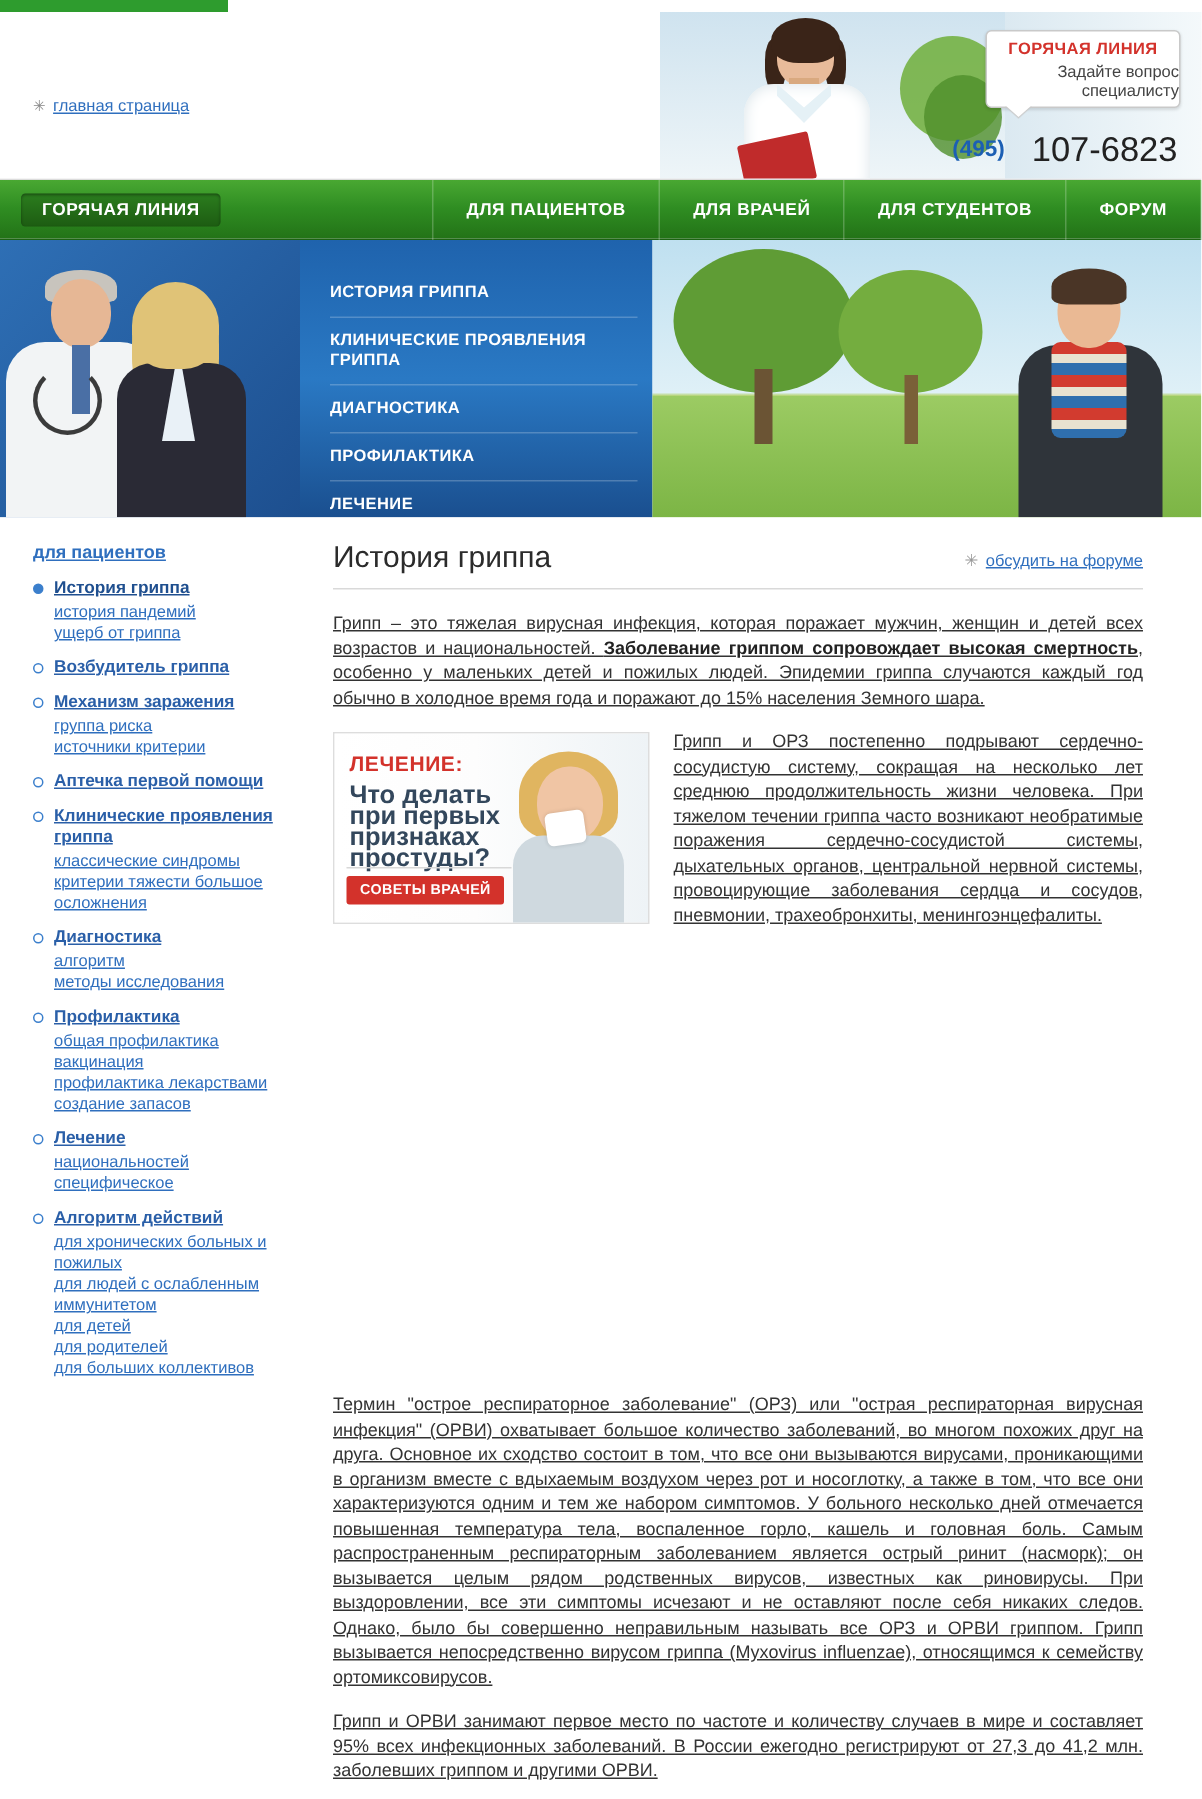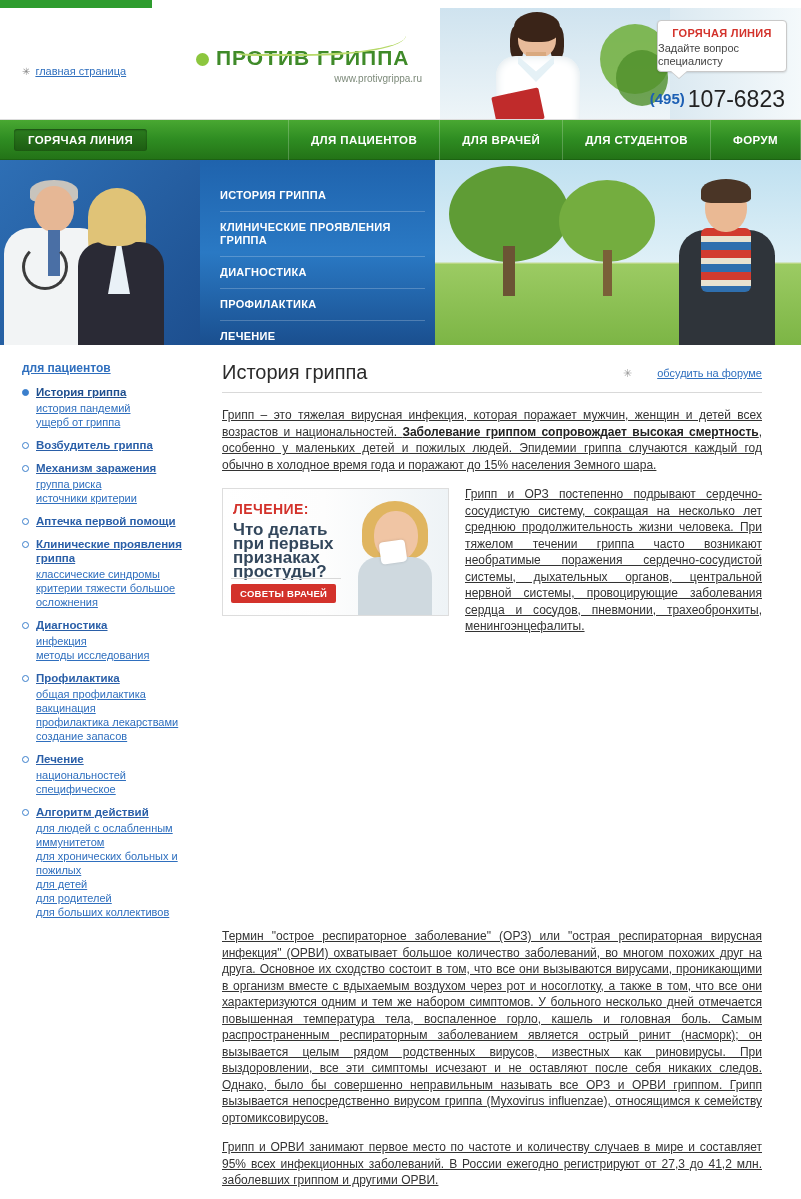--- a/index.html
+++ b/index.html
@@ -71,28 +71,28 @@
   
   .hotline-box {
     position: absolute; right: 14px; top: 12px; width: 130px; height: 52px;
     background: #ffffff; border: 1px solid #c9c9c9; border-radius: 4px;
     box-shadow: 0 1px 2px rgba(0,0,0,.12);
   }
   .hotline-box .hl-title {
     color: #d3322b; font-weight: bold; font-size: 11px; text-align: center;
     text-transform: uppercase; margin-top: 6px; letter-spacing: .3px;
   }
-  .hotline-box .hl-sub { font-size: 11px; color: #444; text-align: left; margin-top: 3px; line-height: 13px; }
+  .hotline-box .hl-sub { font-size: 11px; color: #444; text-align: right; margin-top: 3px; line-height: 13px; }
   .hotline-box .tail {
     position: absolute; left: 12px; bottom: -7px; width: 0; height: 0;
     border-left: 9px solid transparent; border-right: 9px solid transparent; border-top: 8px solid #fff;
     filter: drop-shadow(0 1px 0 #c9c9c9);
   }
   .phone { position: absolute; right: 16px; top: 78px; font-size: 23px; color: #222; font-weight: normal; }
-  .phone .code { color: #1c5fb4; font-size: 15px; font-weight: bold; vertical-align: 3px; margin-right: 3px; }
+  .phone .code { color: #1c5fb4; font-size: 15px; font-weight: bold; vertical-align: 3px; margin-right: 18px; }
 
   
   .nav {
     height: 40px; width: 801px;
     background: linear-gradient(to bottom, #49a832 0%, #2f8d22 48%, #237317 100%);
     display: flex; align-items: center; position: relative;
     border-bottom: 1px solid #1c6312;
   }
   .nav .sep { width: 1px; height: 40px; background: rgba(255,255,255,.22); }
   .nav-item {
@@ -180,29 +180,29 @@
   .side-sub { padding-left: 14px; margin-top: 2px; }
   .side-sub a {
     display: block; font-size: 11px; color: #2f6fbe; text-decoration: underline; line-height: 14px;
   }
 
   .main { margin-left: 222px; width: 560px; padding: 16px 20px 0 0; }
   .main-head { position: relative; border-bottom: 1px solid #d9d9d9; padding-bottom: 8px; margin-bottom: 14px; }
   .page-title { font-size: 20px; color: #2b2b2b; font-weight: normal; margin: 0; }
   .forum-link { position: absolute; right: 0; top: 6px; font-size: 11px; }
   .forum-link .star { color: #999; margin-right: 5px; }
-  .forum-link a { color: #2f6fbe; text-decoration: underline; margin-left: 20px; }
+  .forum-link a { color: #2f6fbe; text-decoration: underline; }
 
   .para {
     font-size: 12px; color: #333; line-height: 16.5px; text-align: justify; margin: 0 0 13px 0; text-decoration: underline;
   }
   .para b { font-weight: bold; color: #222; }
 
   .promo {
-    float: left; width: 227px; height: 128px; margin: 2px 16px 8px 0;
+    float: left; width: 211px; height: 128px; margin: 2px 16px 8px 0;
     border: 1px solid #ddd; background: #ffffff; position: relative; overflow: hidden;
   }
   .promo .pbg { position: absolute; inset: 0; background: linear-gradient(to right, #ffffff 0%, #fdfdfd 45%, #eef3f6 100%); }
   .promo .ptitle {
     position: absolute; left: 10px; top: 12px; font-size: 14px; font-weight: bold;
     color: #d3322b; text-transform: uppercase; letter-spacing: .4px;
   }
   .promo .ptext {
     position: absolute; left: 10px; top: 34px; width: 104px; font-size: 17px;
     color: #33475c; line-height: 14px; font-weight: bold;
@@ -227,27 +227,20 @@
     <div class="green"></div>
   </div>
 
   <div class="header">
     <div class="leftpane"></div>
 
     <div class="home-link">
       <span class="star">✳</span><a href="#">главная страница</a>
     </div>
 
-    <div class="logo">
-      <div class="swoosh"></div>
-      <div class="logo-title">
-        <span class="logo-dot"></span><span>ПРОТИВ ГРИППА</span>
-      </div>
-      <div class="logo-url">www.protivgrippa.ru</div>
-    </div>
 
     <div class="header-photo">
       <div class="hp-blur"></div>
       <div class="hp-tree">
         <div class="foliage"></div>
           <div class="foliage2"></div>
       </div>
       <div class="hp-doctor">
         <div class="hp-hair2"></div>
           <div class="hp-hair3"></div>
@@ -381,21 +374,21 @@
           <a href="#">осложнения</a>
         </div>
       </div>
 
       <div class="side-group">
         <div class="side-main">
           <span class="bullet"></span>
           <a href="#">Диагностика</a>
         </div>
         <div class="side-sub">
-          <a href="#">инфекция</a>
+          <a href="#">алгоритм</a>
           <a href="#">методы исследования</a>
         </div>
       </div>
 
       <div class="side-group">
         <div class="side-main">
           <span class="bullet"></span>
           <a href="#">Профилактика</a>
         </div>
         <div class="side-sub">
@@ -416,22 +409,22 @@
           <a href="#">специфическое</a>
         </div>
       </div>
 
       <div class="side-group">
         <div class="side-main">
           <span class="bullet"></span>
           <a href="#">Алгоритм действий</a>
         </div>
         <div class="side-sub">
+          <a href="#">для хронических больных и пожилых</a>
           <a href="#">для людей с ослабленным иммунитетом</a>
-          <a href="#">для хронических больных и пожилых</a>
           <a href="#">для детей</a>
           <a href="#">для родителей</a>
           <a href="#">для больших коллективов</a>
         </div>
       </div>
     </div>
 
     <div class="main">
       <div class="main-head">
         <h1 class="page-title">История гриппа</h1>

